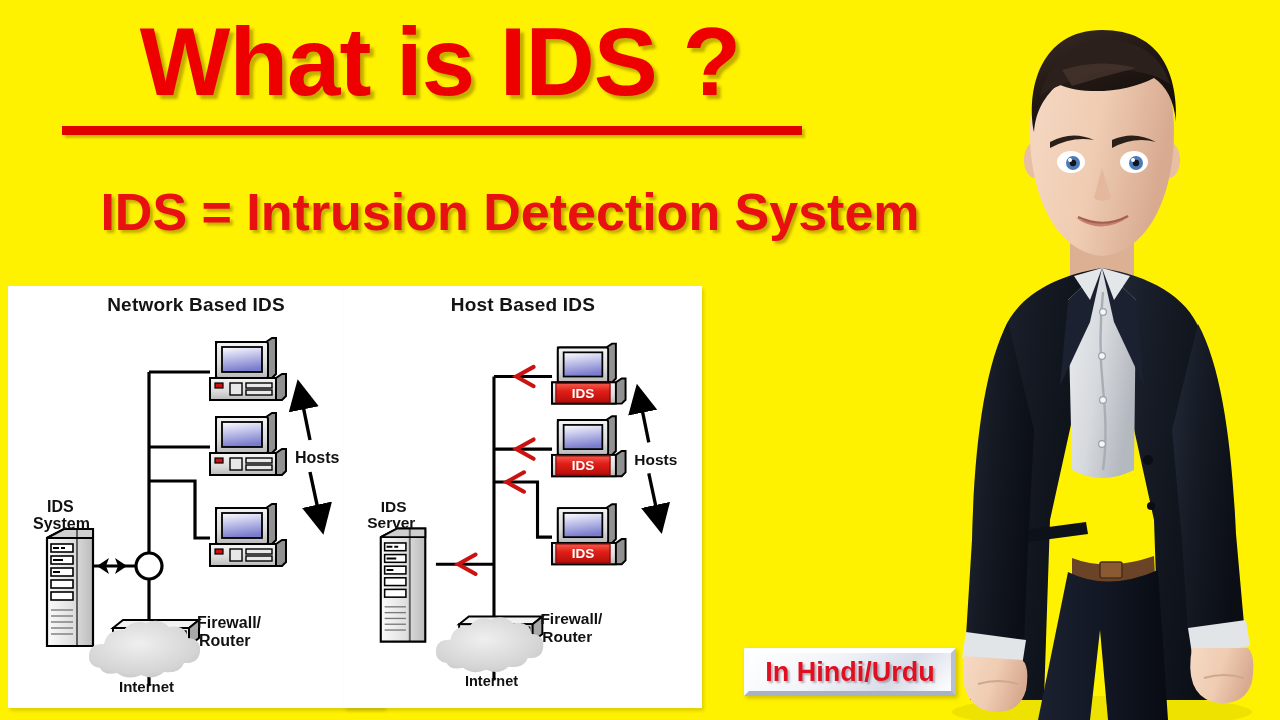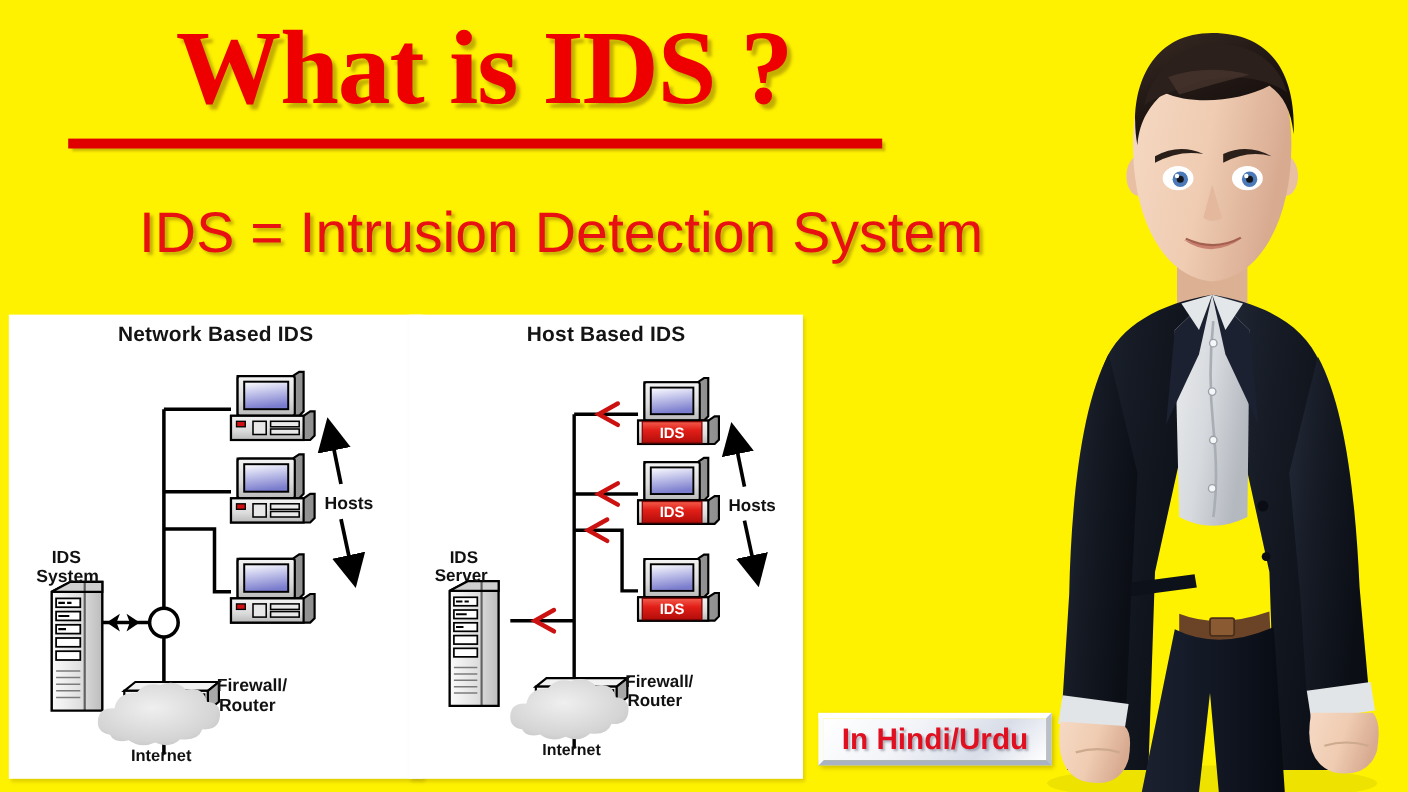--- a/index.html
+++ b/index.html
@@ -16,21 +16,21 @@
     font-family: "Liberation Sans", sans-serif;
   }
 
   
   #title {
     position: absolute;
     left: 0;
     top: 8px;
     width: 880px;
     text-align: center;
-    font-family: Liberation Serif, serif;
+    font-family: Liberation Sans, sans-serif;
     font-weight: bold;
     font-size: 96px;
     letter-spacing: -1px;
     color: #EE0000;
     text-shadow: 4px 4px 3px rgba(120,90,0,0.45);
     line-height: 1.12;
     white-space: nowrap;
   }
   #title-rule {
     position: absolute;
@@ -41,37 +41,37 @@
     background: #E00000;
     box-shadow: 3px 3px 2px rgba(120,90,0,0.35);
   }
   #subtitle {
     position: absolute;
     left: 0;
     top: 182px;
     width: 1020px;
     text-align: center;
     font-family: "Liberation Sans", sans-serif;
-    font-weight: normal;
+    font-weight: bold;
     font-size: 52px;
     color: #E81010;
     text-shadow: 3px 3px 3px rgba(120,90,0,0.45);
     white-space: nowrap;
   }
 
   
   .panel {
     position: absolute;
     top: 286px;
     height: 422px;
     background: #ffffff;
     box-shadow: 2px 3px 3px rgba(130,110,0,0.25);
   }
   #panel-network { left: 8px;   width: 376px; }
-  #panel-host    { left: 372px; width: 358px; }
+  #panel-host    { left: 344px; width: 358px; }
 
   .panel-title {
     position: absolute;
     top: 8px;
     width: 100%;
     text-align: center;
     font-family: "Liberation Sans", sans-serif;
     font-weight: bold;
     font-size: 19px;
     color: #141414;

